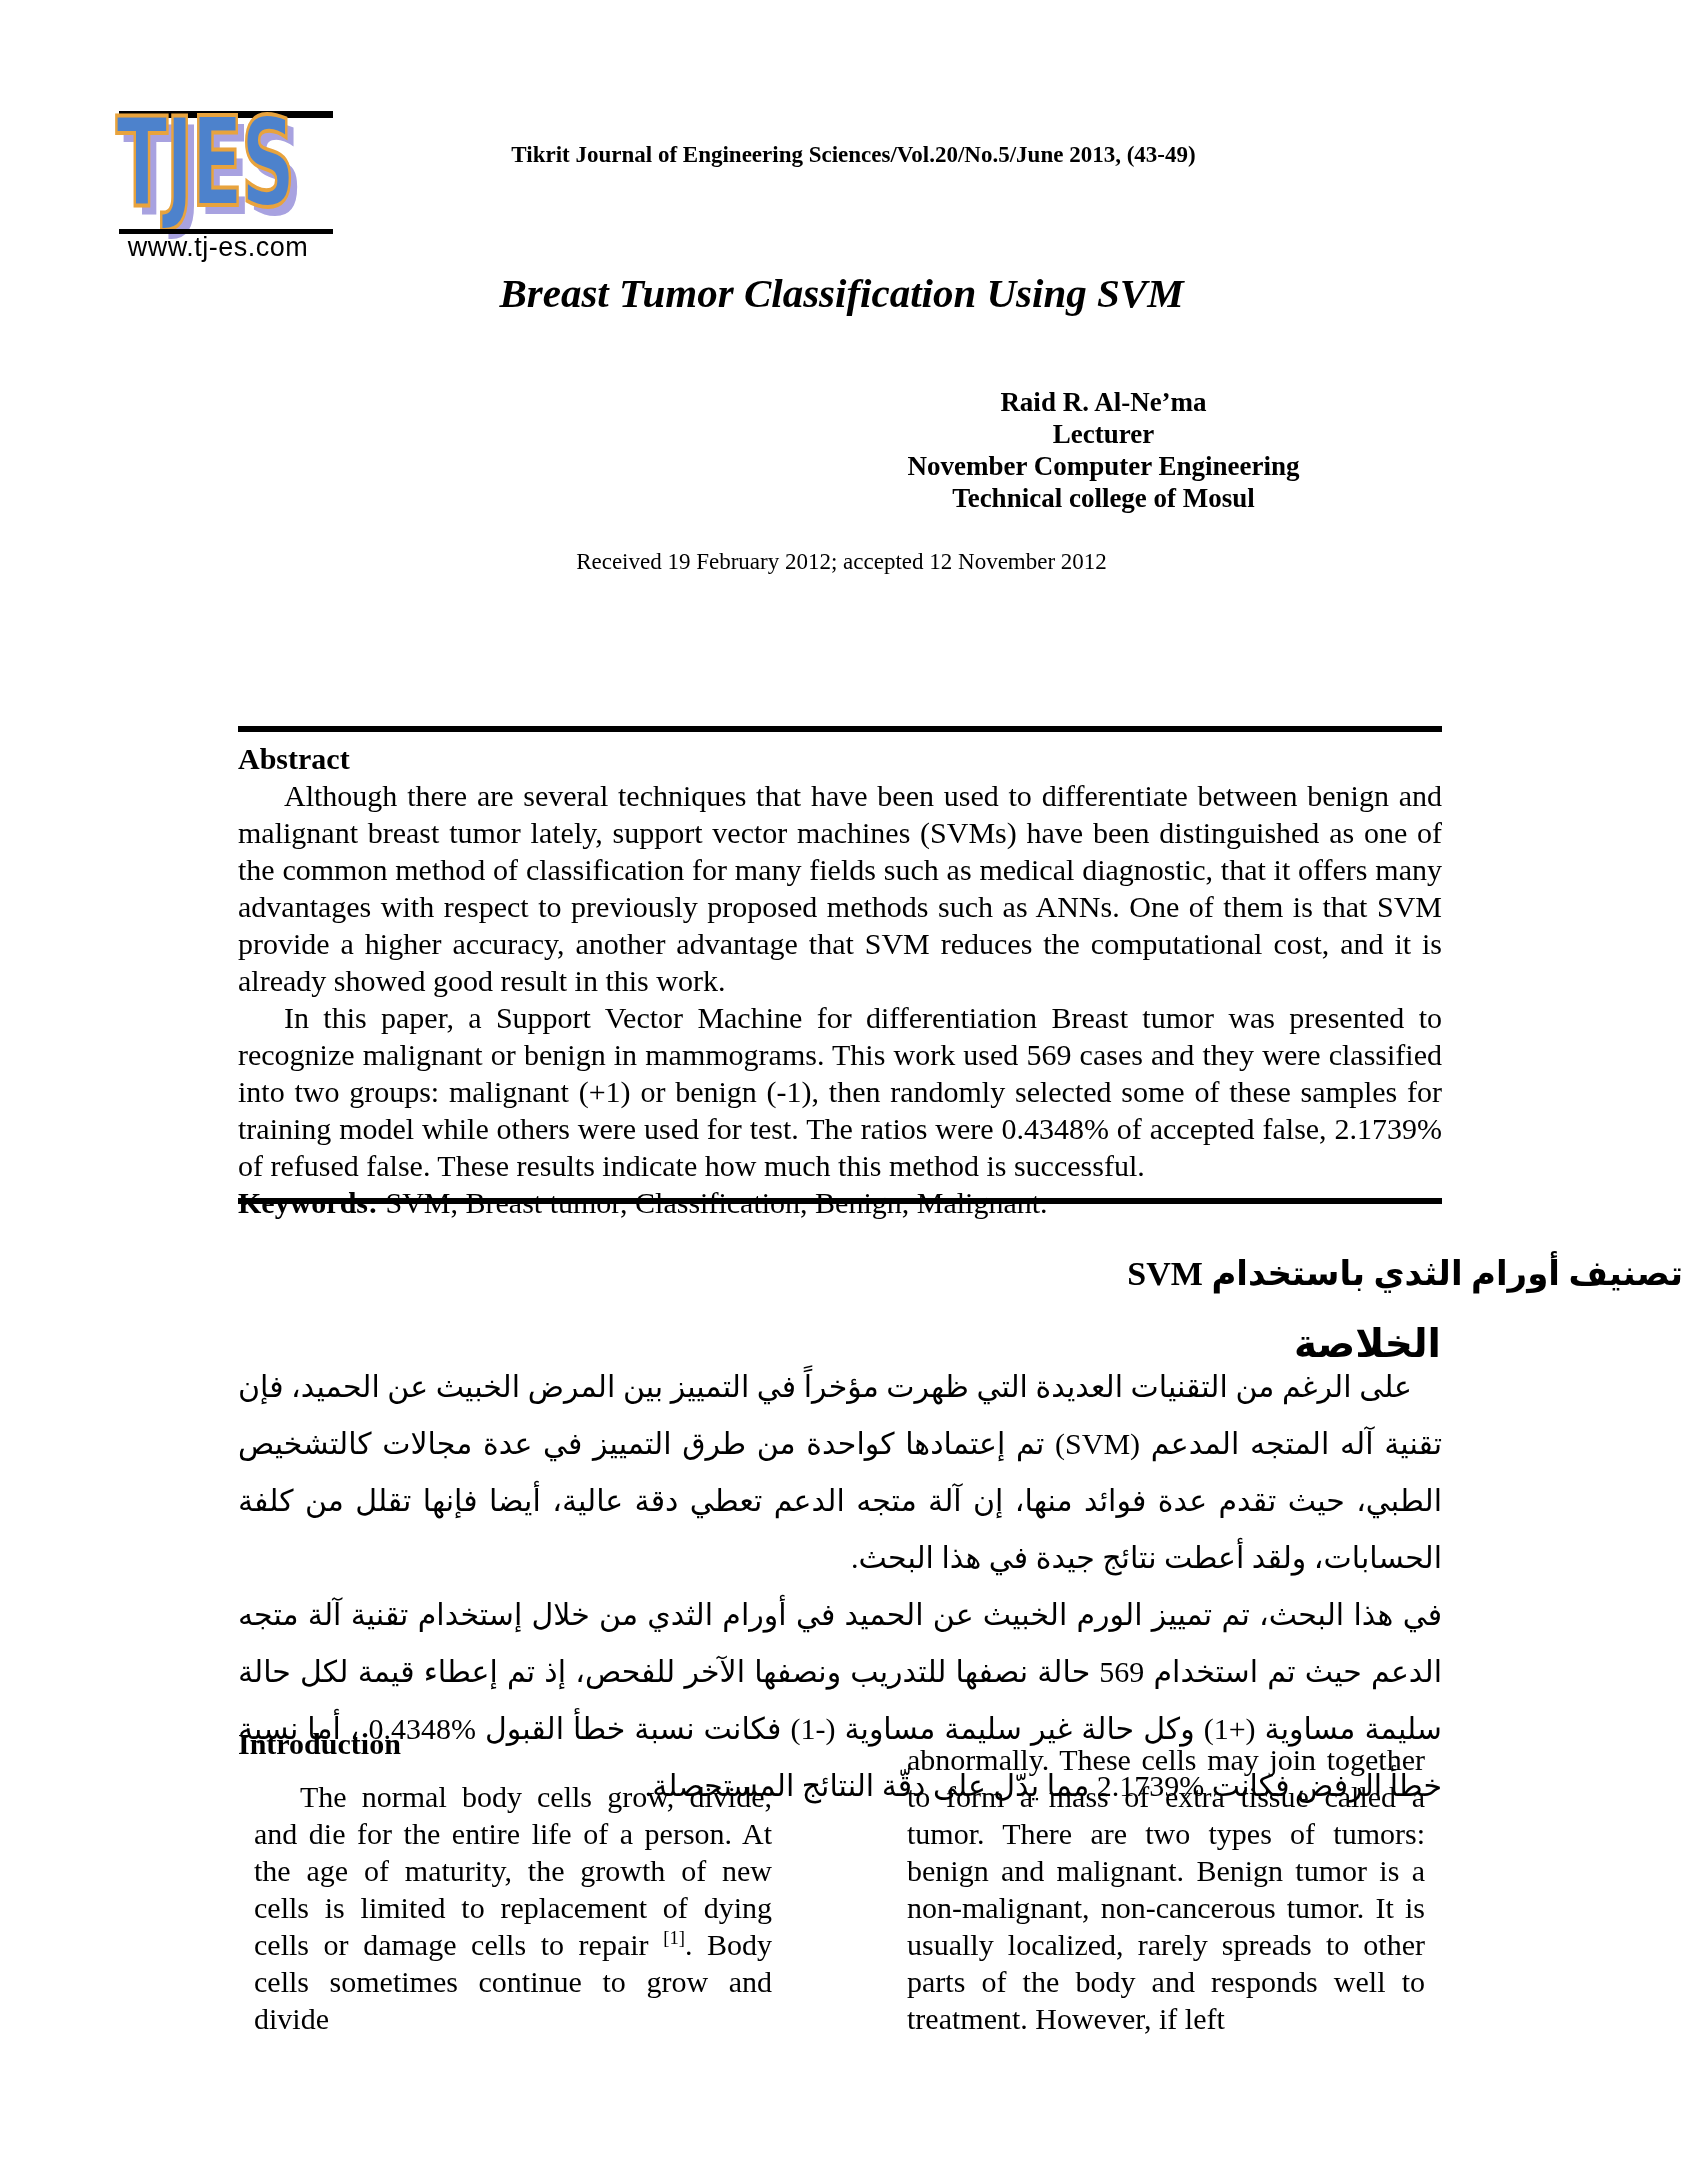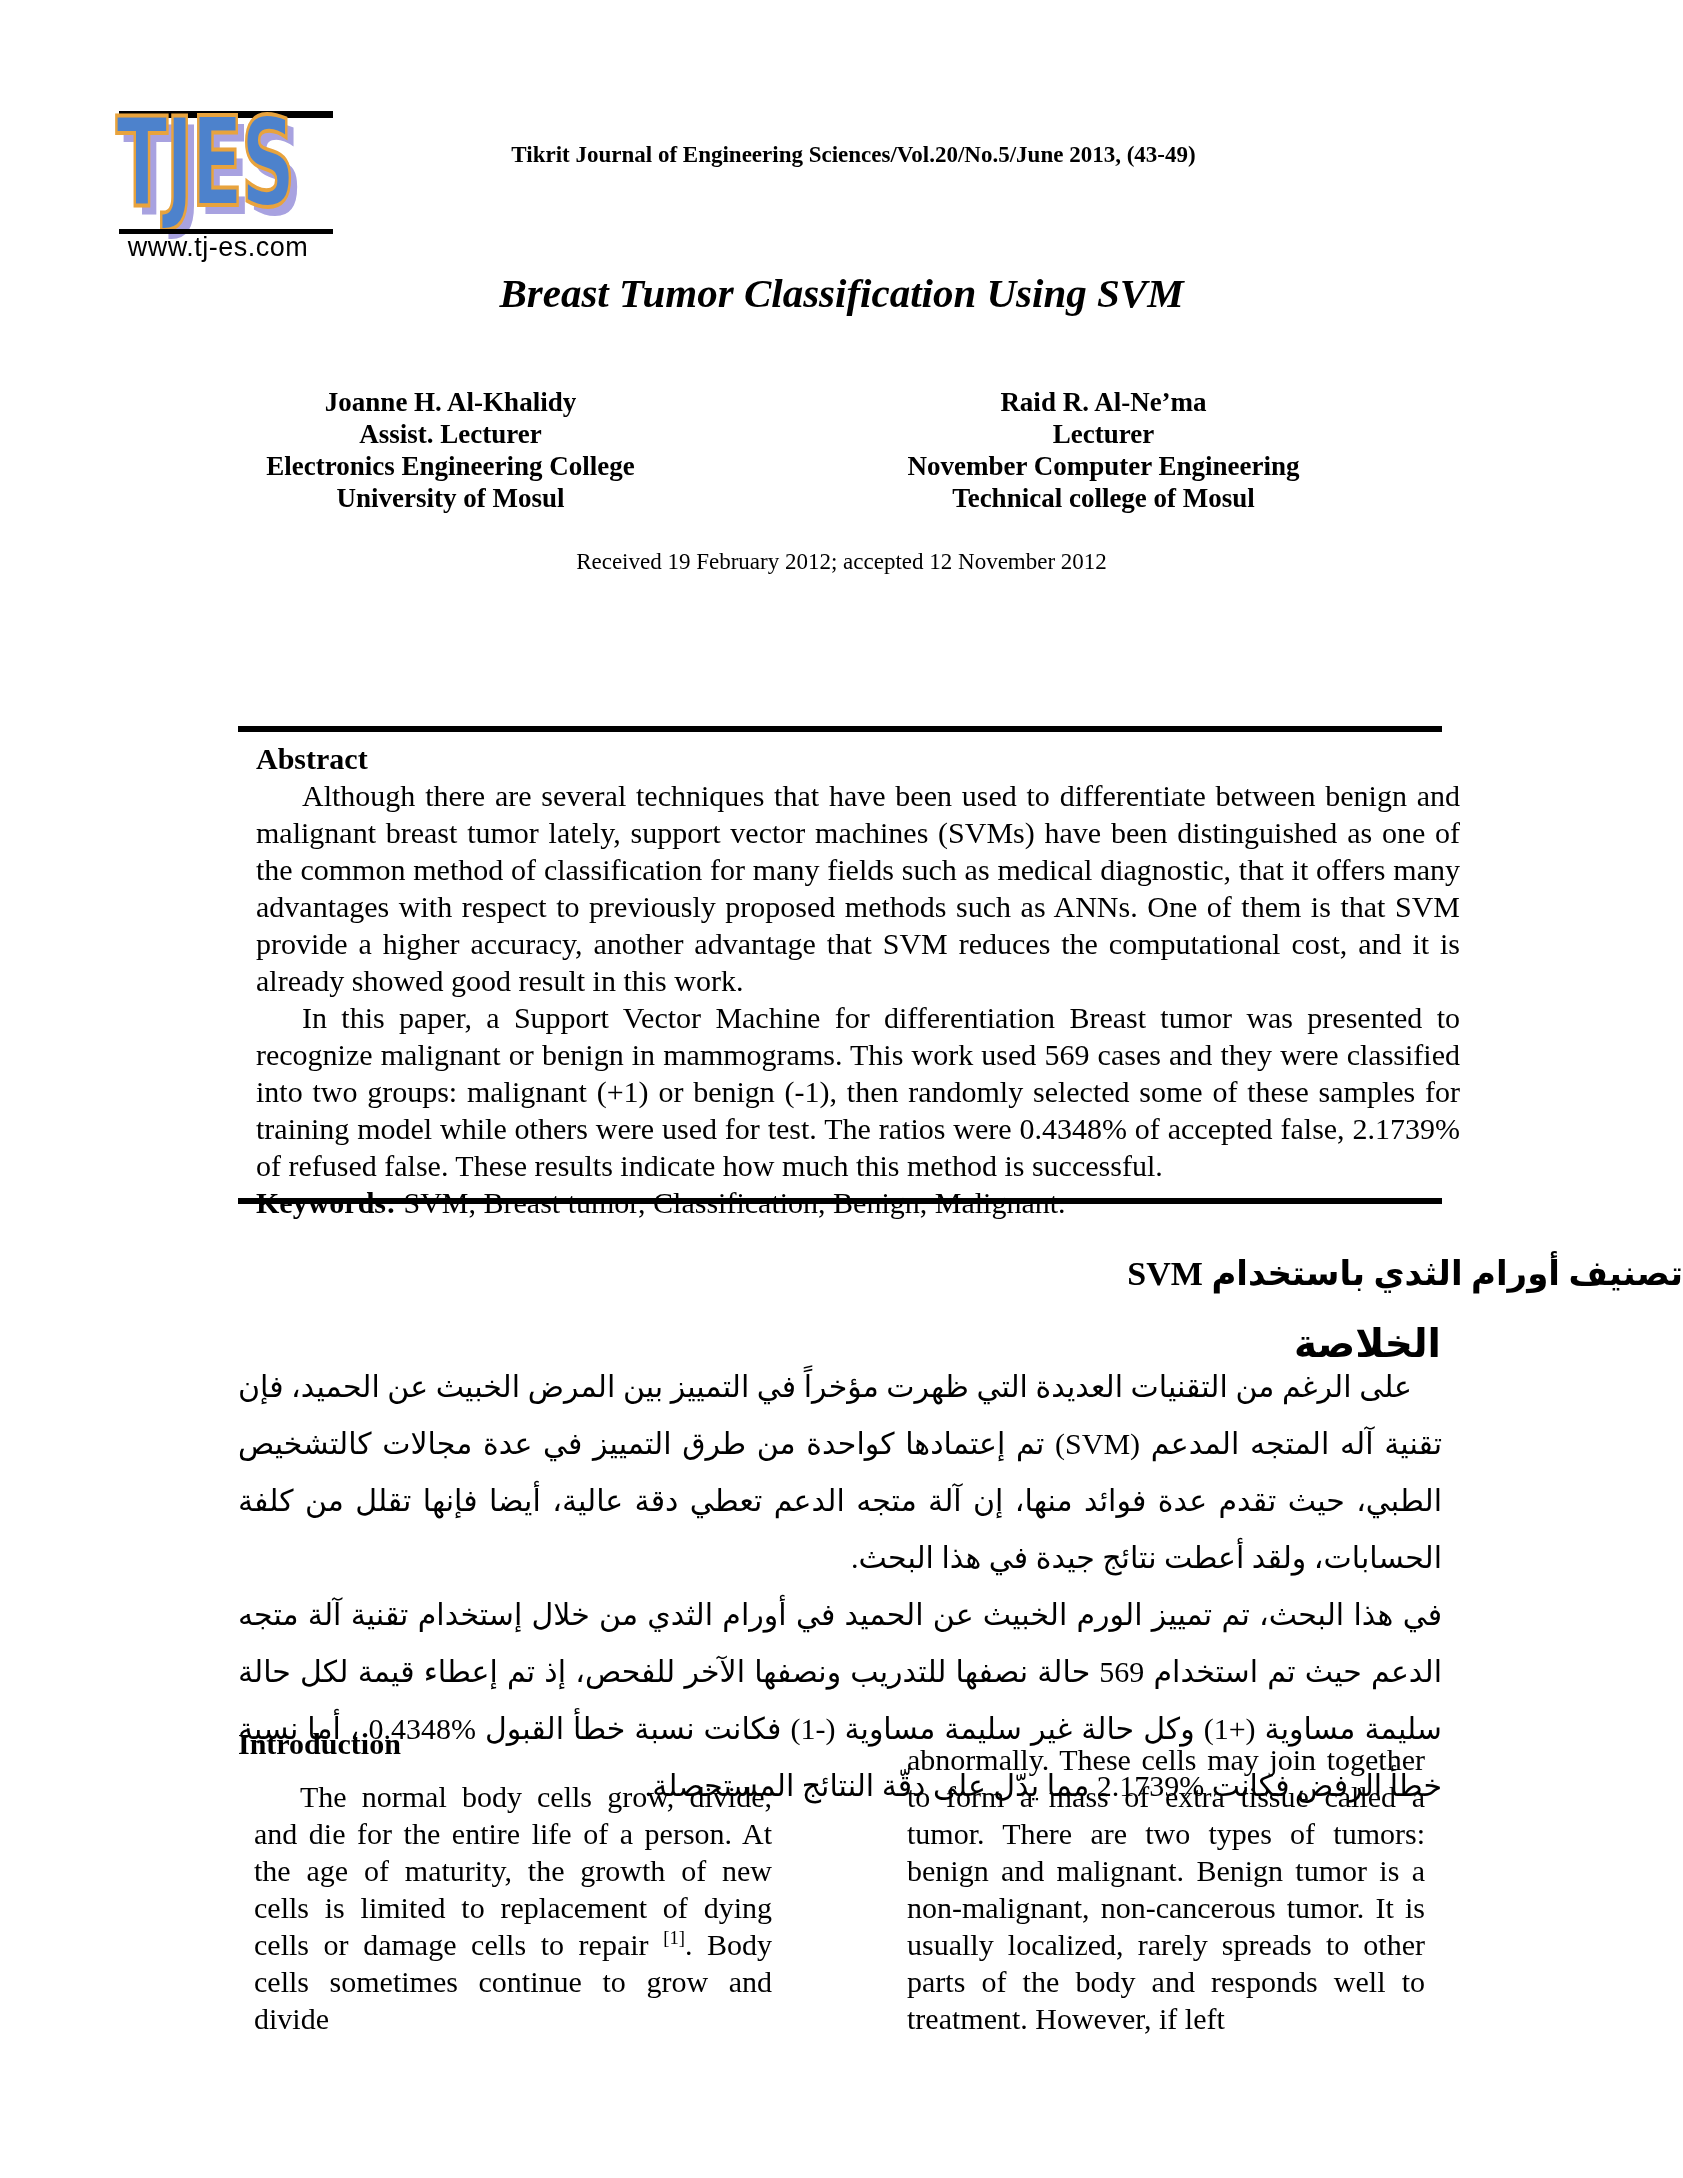--- a/index.html
+++ b/index.html
@@ -52,21 +52,21 @@
   .author.left{left:223px;}
   .author.right{left:876px;}
   
   .dates{position:absolute;left:0;top:547px;width:1683px;text-align:center;
     font-size:23px;line-height:29px;}
   
   .rule{position:absolute;left:238px;width:1204px;height:6px;background:#000;}
   .rule.r1{top:726px;}
   .rule.r2{top:1198px;}
   
-  .abstract{position:absolute;left:256px;top:740px;width:1204px;
+  .abstract{position:absolute;left:238px;top:740px;width:1204px;
     font-size:30px;line-height:37px;}
   .abstract h2{margin:0;font-size:30px;font-weight:bold;}
   .abstract p{margin:0;text-align:justify;}
   .abstract p.indent{text-indent:46px;}
   .kw-label{font-weight:bold;}
   
   .ar{font-family:"Liberation Serif","DejaVu Sans",serif;}
   .arabic-title{
     position:absolute;left:0;top:1253px;width:1683px;margin:0;
     font-size:34px;font-weight:bold;
@@ -100,26 +100,20 @@
     <div class="logo-bar top"></div>
     <div class="logo-text">TJES</div>
     <div class="logo-bar bottom"></div>
     <div class="logo-url">www.tj-es.com</div>
   </div>
 
   <div class="journal-line">Tikrit Journal of Engineering Sciences/Vol.20/No.5/June 2013, (43-49)</div>
 
   <h1 class="paper-title">Breast Tumor Classification Using SVM</h1>
 
-  <div class="author left">
-    <div>Joanne H. Al-Khalidy</div>
-    <div>Assist. Lecturer</div>
-    <div>Electronics Engineering College</div>
-    <div>University of Mosul</div>
-  </div>
   <div class="author right">
     <div>Raid R. Al-Ne’ma</div>
     <div>Lecturer</div>
     <div>November Computer Engineering</div>
     <div>Technical college of Mosul</div>
   </div>
 
   <div class="dates">
     <div>Received 19 February 2012; accepted 12 November 2012</div>
   </div>

